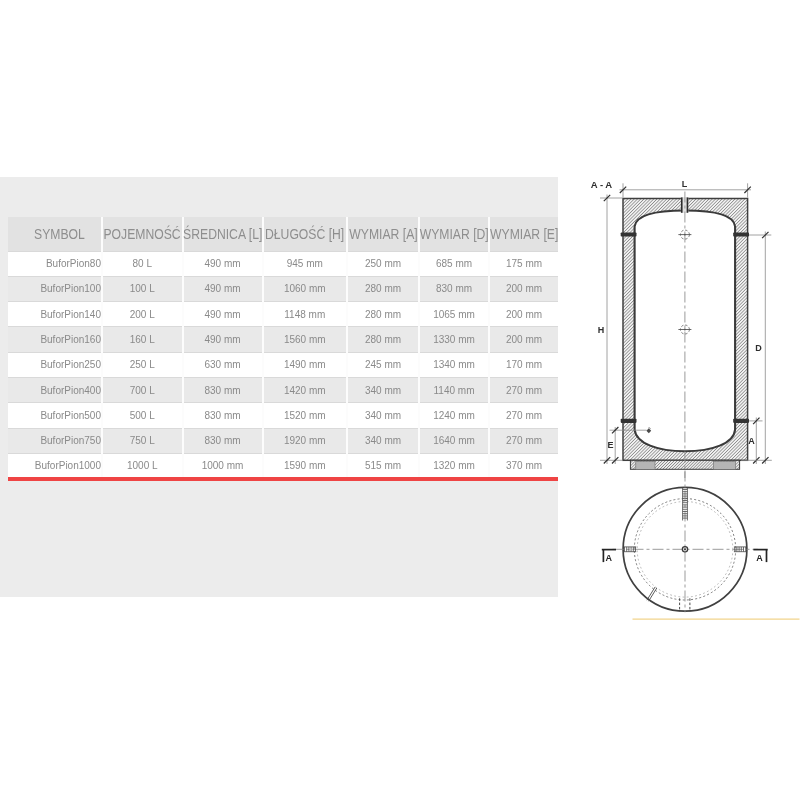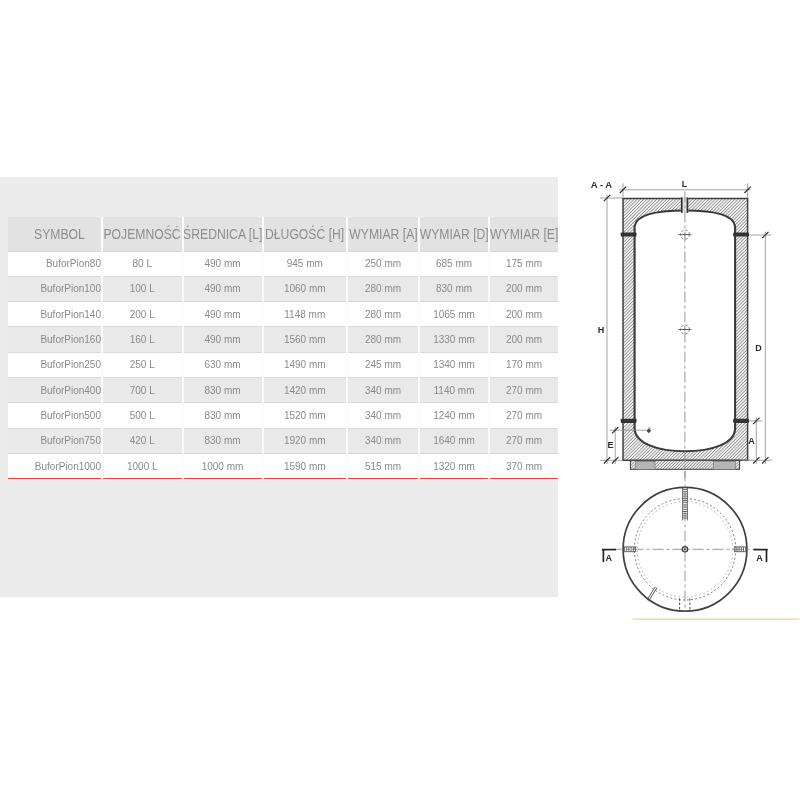--- a/index.html
+++ b/index.html
@@ -9,21 +9,21 @@
   #tbl{position:absolute;left:8px;top:217px;width:550px;border-collapse:collapse;table-layout:fixed;
        color:#8a8a8a;font-size:10px;}
   #tbl th{height:34px;background:#e2e2e2;font-weight:normal;font-size:14.5px;color:#8e8e8e;
           text-align:center;padding:0;white-space:nowrap;overflow:visible;}
   #tbl th span{display:block;width:130%;margin-left:-15%;text-align:center;transform:scaleX(0.84);transform-origin:50% 50%;}
   #tbl th:first-child span{margin-left:-10.2%;}
   #tbl td{height:25.3px;text-align:center;padding:0;}
   #tbl td:first-child{text-align:right;padding-left:21px;}
   #tbl th + th, #tbl td + td{border-left:2px solid #fcfcfc;}
   #tbl tbody tr{border-top:1px solid #d9d9d9;}
-  #tbl tbody tr:last-child{border-bottom:1px solid #ef4444;}
+  #tbl tbody tr:last-child{border-bottom:4px solid #ef4444;}
   #tbl tbody tr:nth-child(even){background:#e9e9e9;}
   #tbl tbody tr:nth-child(odd){background:#ffffff;}
   #draw{position:absolute;left:0;top:0;}
 </style>
 </head>
 <body>
 
 <div id="band"></div>
 
 <table id="tbl">
@@ -120,21 +120,21 @@
         <td>BuforPion500</td>
         <td>500 L</td>
         <td>830 mm</td>
         <td>1520 mm</td>
         <td>340 mm</td>
         <td>1240 mm</td>
         <td>270 mm</td>
       </tr>
 <tr>
         <td>BuforPion750</td>
-        <td>420 L</td>
+        <td>750 L</td>
         <td>830 mm</td>
         <td>1920 mm</td>
         <td>340 mm</td>
         <td>1640 mm</td>
         <td>270 mm</td>
       </tr>
 <tr>
         <td>BuforPion1000</td>
         <td>1000 L</td>
         <td>1000 mm</td>

